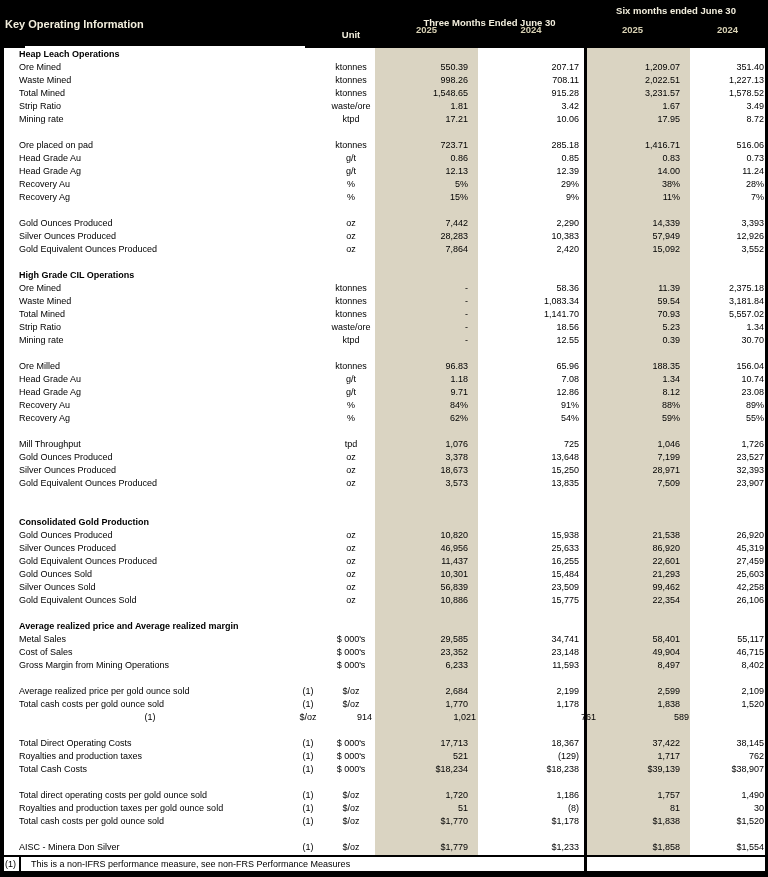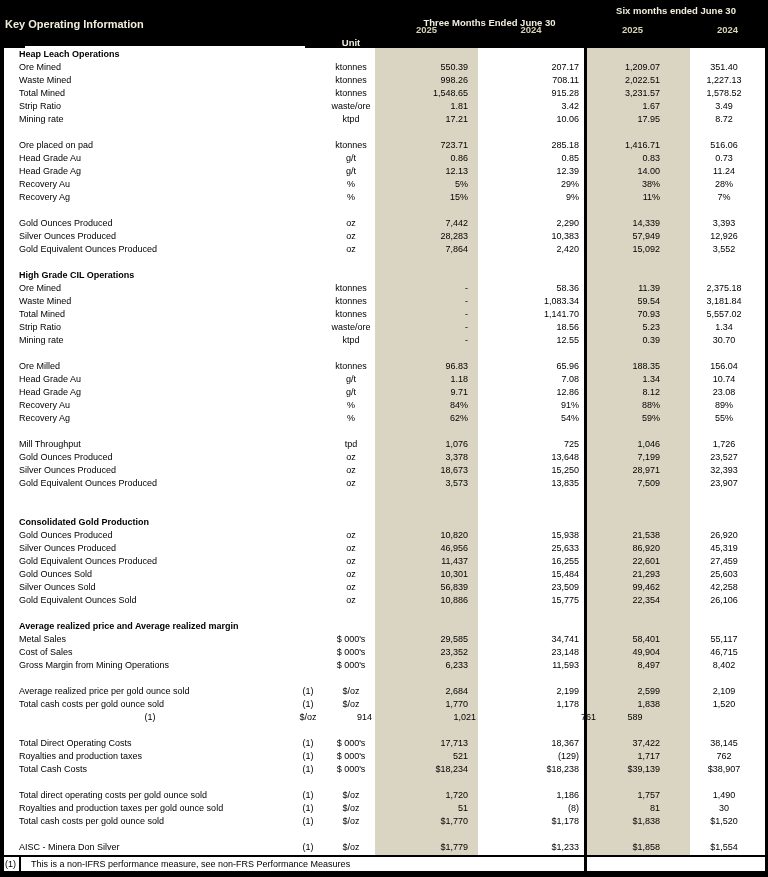--- a/index.html
+++ b/index.html
@@ -5,21 +5,21 @@
   html,body{margin:0;padding:0;background:#ffffff;}
   #frame{
     position:relative;width:768px;height:877px;background:var(--header-bg,#000);
     font-family:"Liberation Sans","DejaVu Sans",sans-serif;color:#000;overflow:hidden;
   }
   
   .hd{position:absolute;color:var(--header-text,#f2eedd);white-space:nowrap;}
   #hdr-title{left:5px;top:18px;font-size:11px;font-weight:bold;}
   #hdr-subtitle{left:30px;top:47px;font-size:11px;font-weight:bold;}
   #od-underline{position:absolute;left:25px;top:46px;width:280px;height:2px;background:#fff;}
-  #hdr-unit{left:320px;top:37px;width:62px;text-align:center;font-size:9.5px;font-weight:bold;}
+  #hdr-unit{left:320px;top:29px;width:62px;text-align:center;font-size:9.5px;font-weight:bold;}
   .grp{top:5px;text-align:center;font-size:9.5px;font-weight:bold;}
   #hdr-g1{left:385px;width:209px;margin-top:12px;}
   #hdr-g2{left:587px;width:178px;}
   .yr{top:24px;text-align:center;font-size:9.5px;font-weight:bold;color:var(--year-text,#d8d1b4);}
   #hdr-y1{left:375px;width:103px;}
   #hdr-y2{left:478px;width:106px;}
   #hdr-y3{left:587px;width:91px;}
   #hdr-y4{left:690px;width:75px;}
   
   #body-area{position:absolute;left:4px;top:48px;width:761px;height:807px;background:#fff;}
@@ -30,22 +30,22 @@
   .row{display:grid;grid-template-columns:292px 24px 62px 96px 103px 6px 103px 75px;
        height:13px;line-height:13px;font-size:9px;}
   .row.section{font-weight:bold;}
   .c{overflow:visible;white-space:nowrap;}
   .c-label{padding-left:15px;}
   .c-fn{text-align:center;}
   .c-unit{text-align:center;}
   .c-v{text-align:right;}
   .pr1{padding-right:10px;}
   .pr2{padding-right:2px;}
-  .pr3{padding-right:30px;}
-  .pr4{padding-right:7px;text-align:center;}
+  .pr3{padding-right:10px;}
+  .pr4{padding-right:1px;}
   
   #vline{position:absolute;left:584px;top:48px;width:3px;height:829px;background:#000;z-index:5;}
   
   #footrow{position:absolute;left:4px;top:857px;width:761px;height:14px;background:#fff;
            font-size:9px;line-height:14px;z-index:2;}
   #foot-marker{position:absolute;left:1px;top:0;}
   #foot-tick{position:absolute;left:15px;top:0;width:2px;height:14px;background:#000;}
   #foot-text{position:absolute;left:27px;top:0;white-space:nowrap;}
 </style>
 </head>

